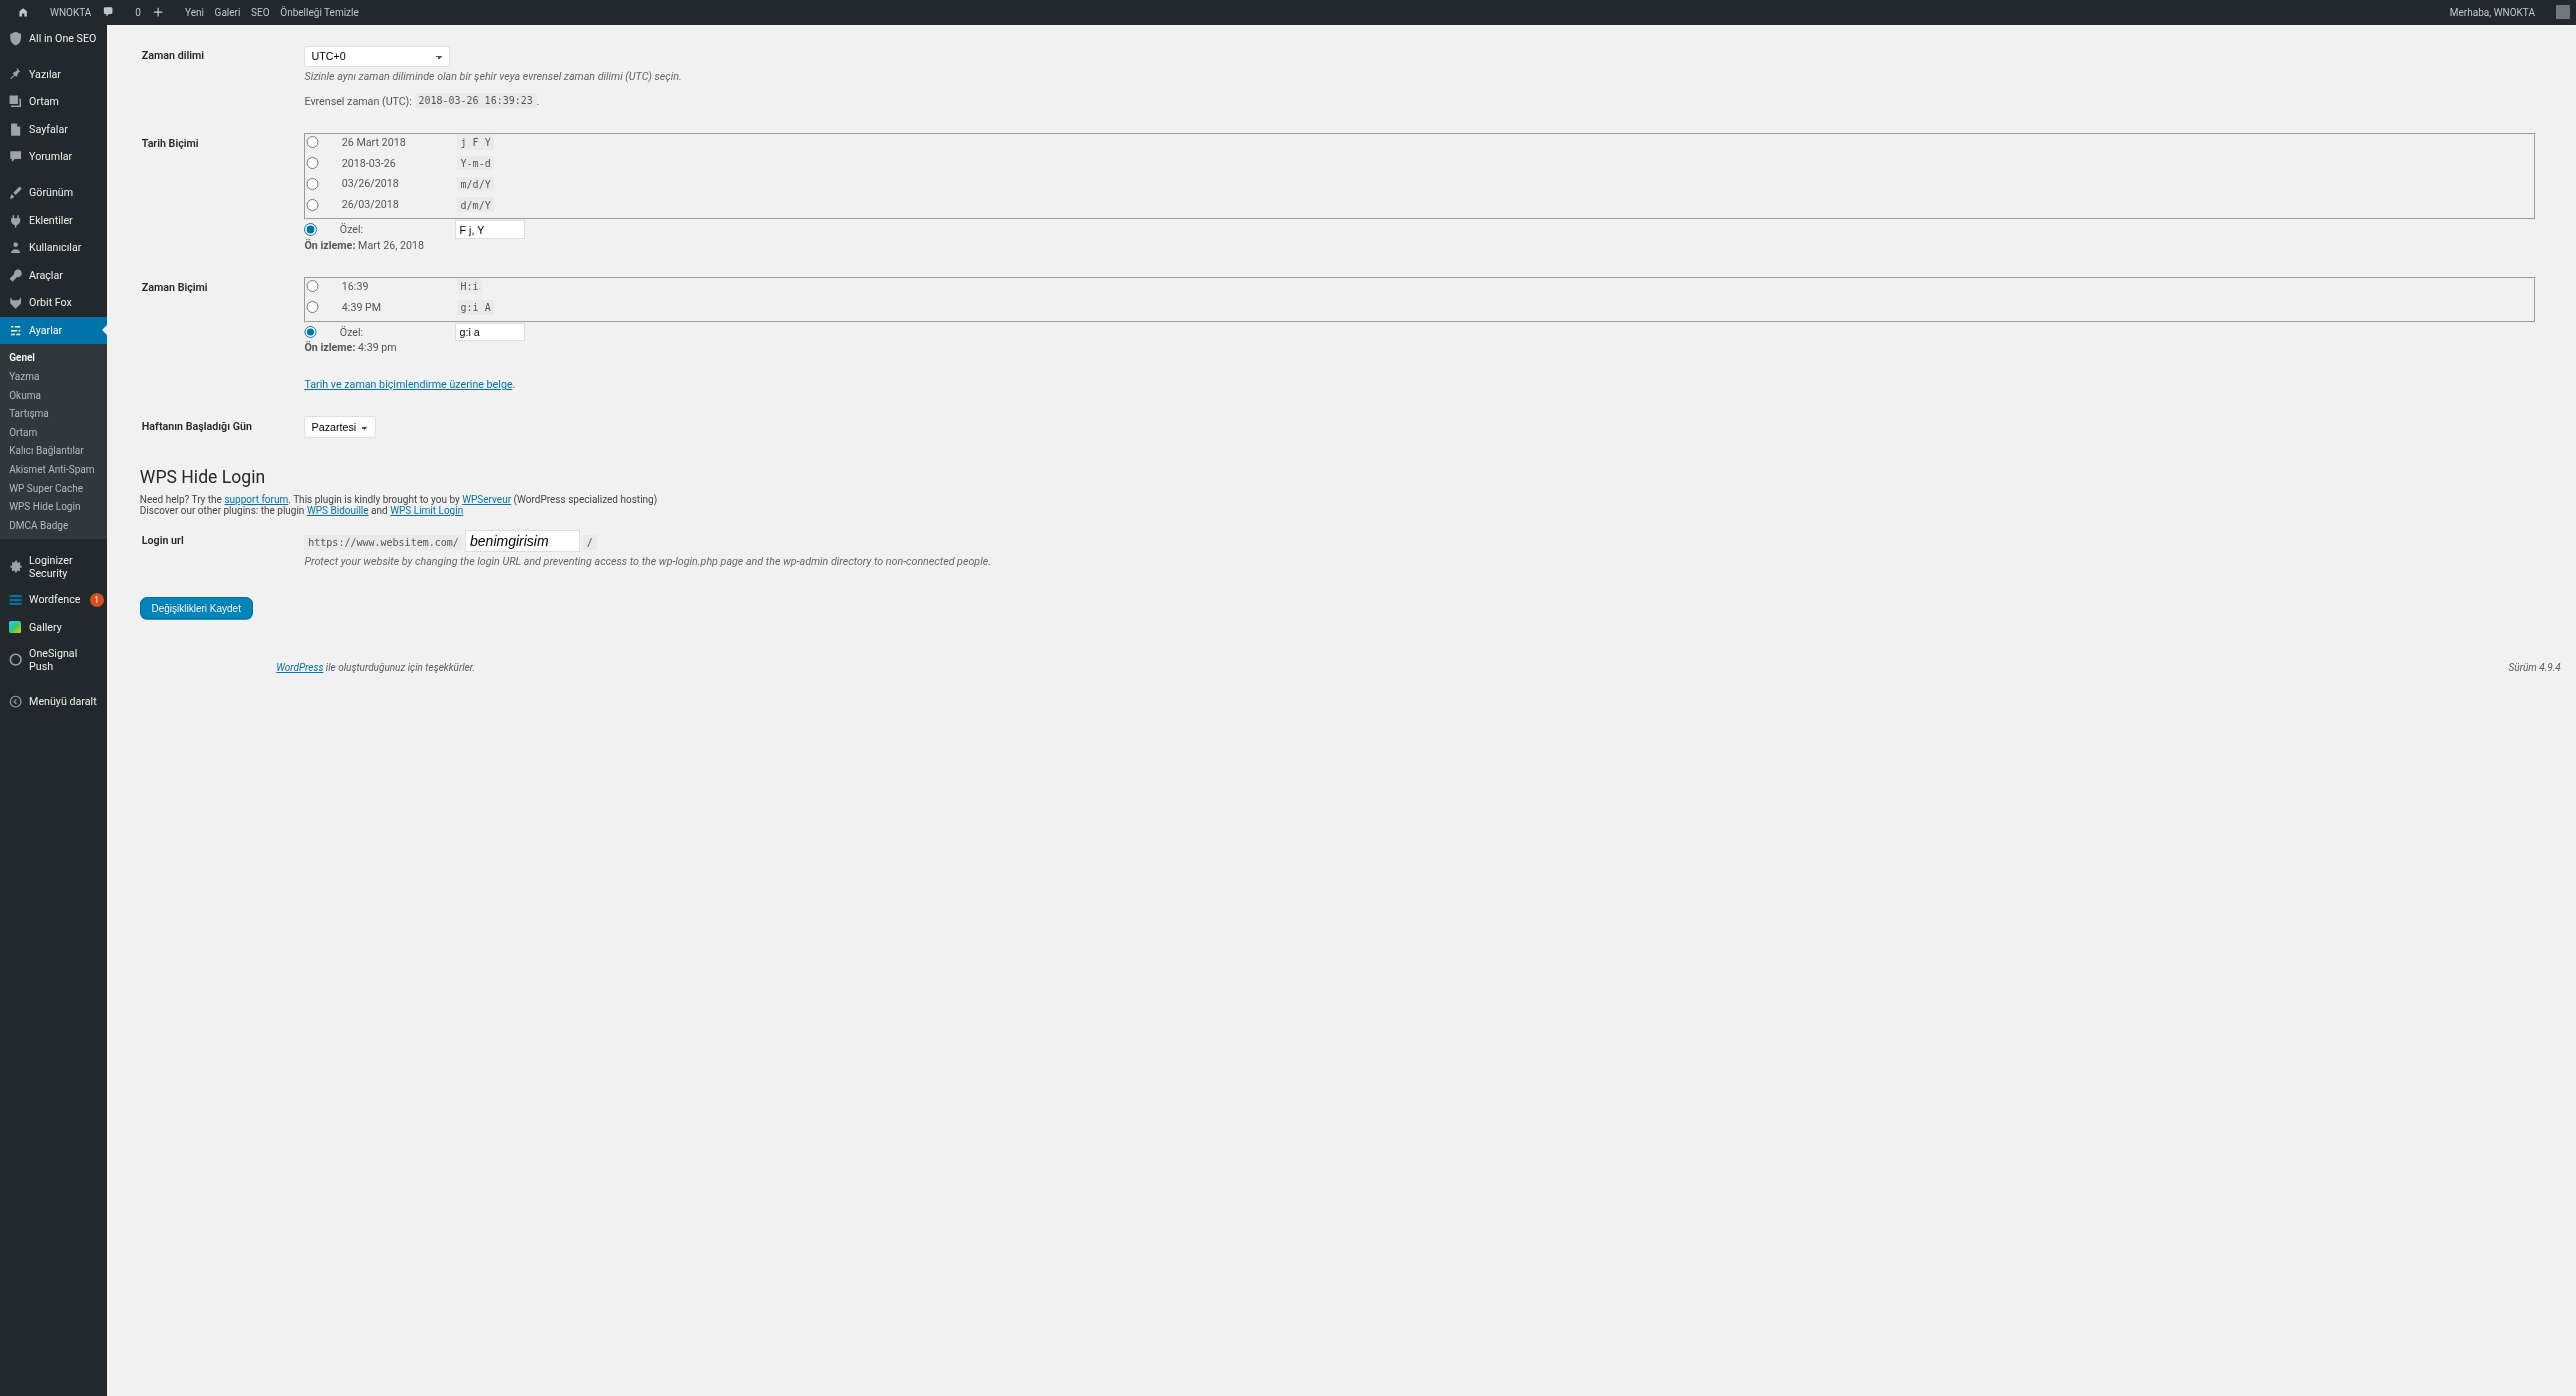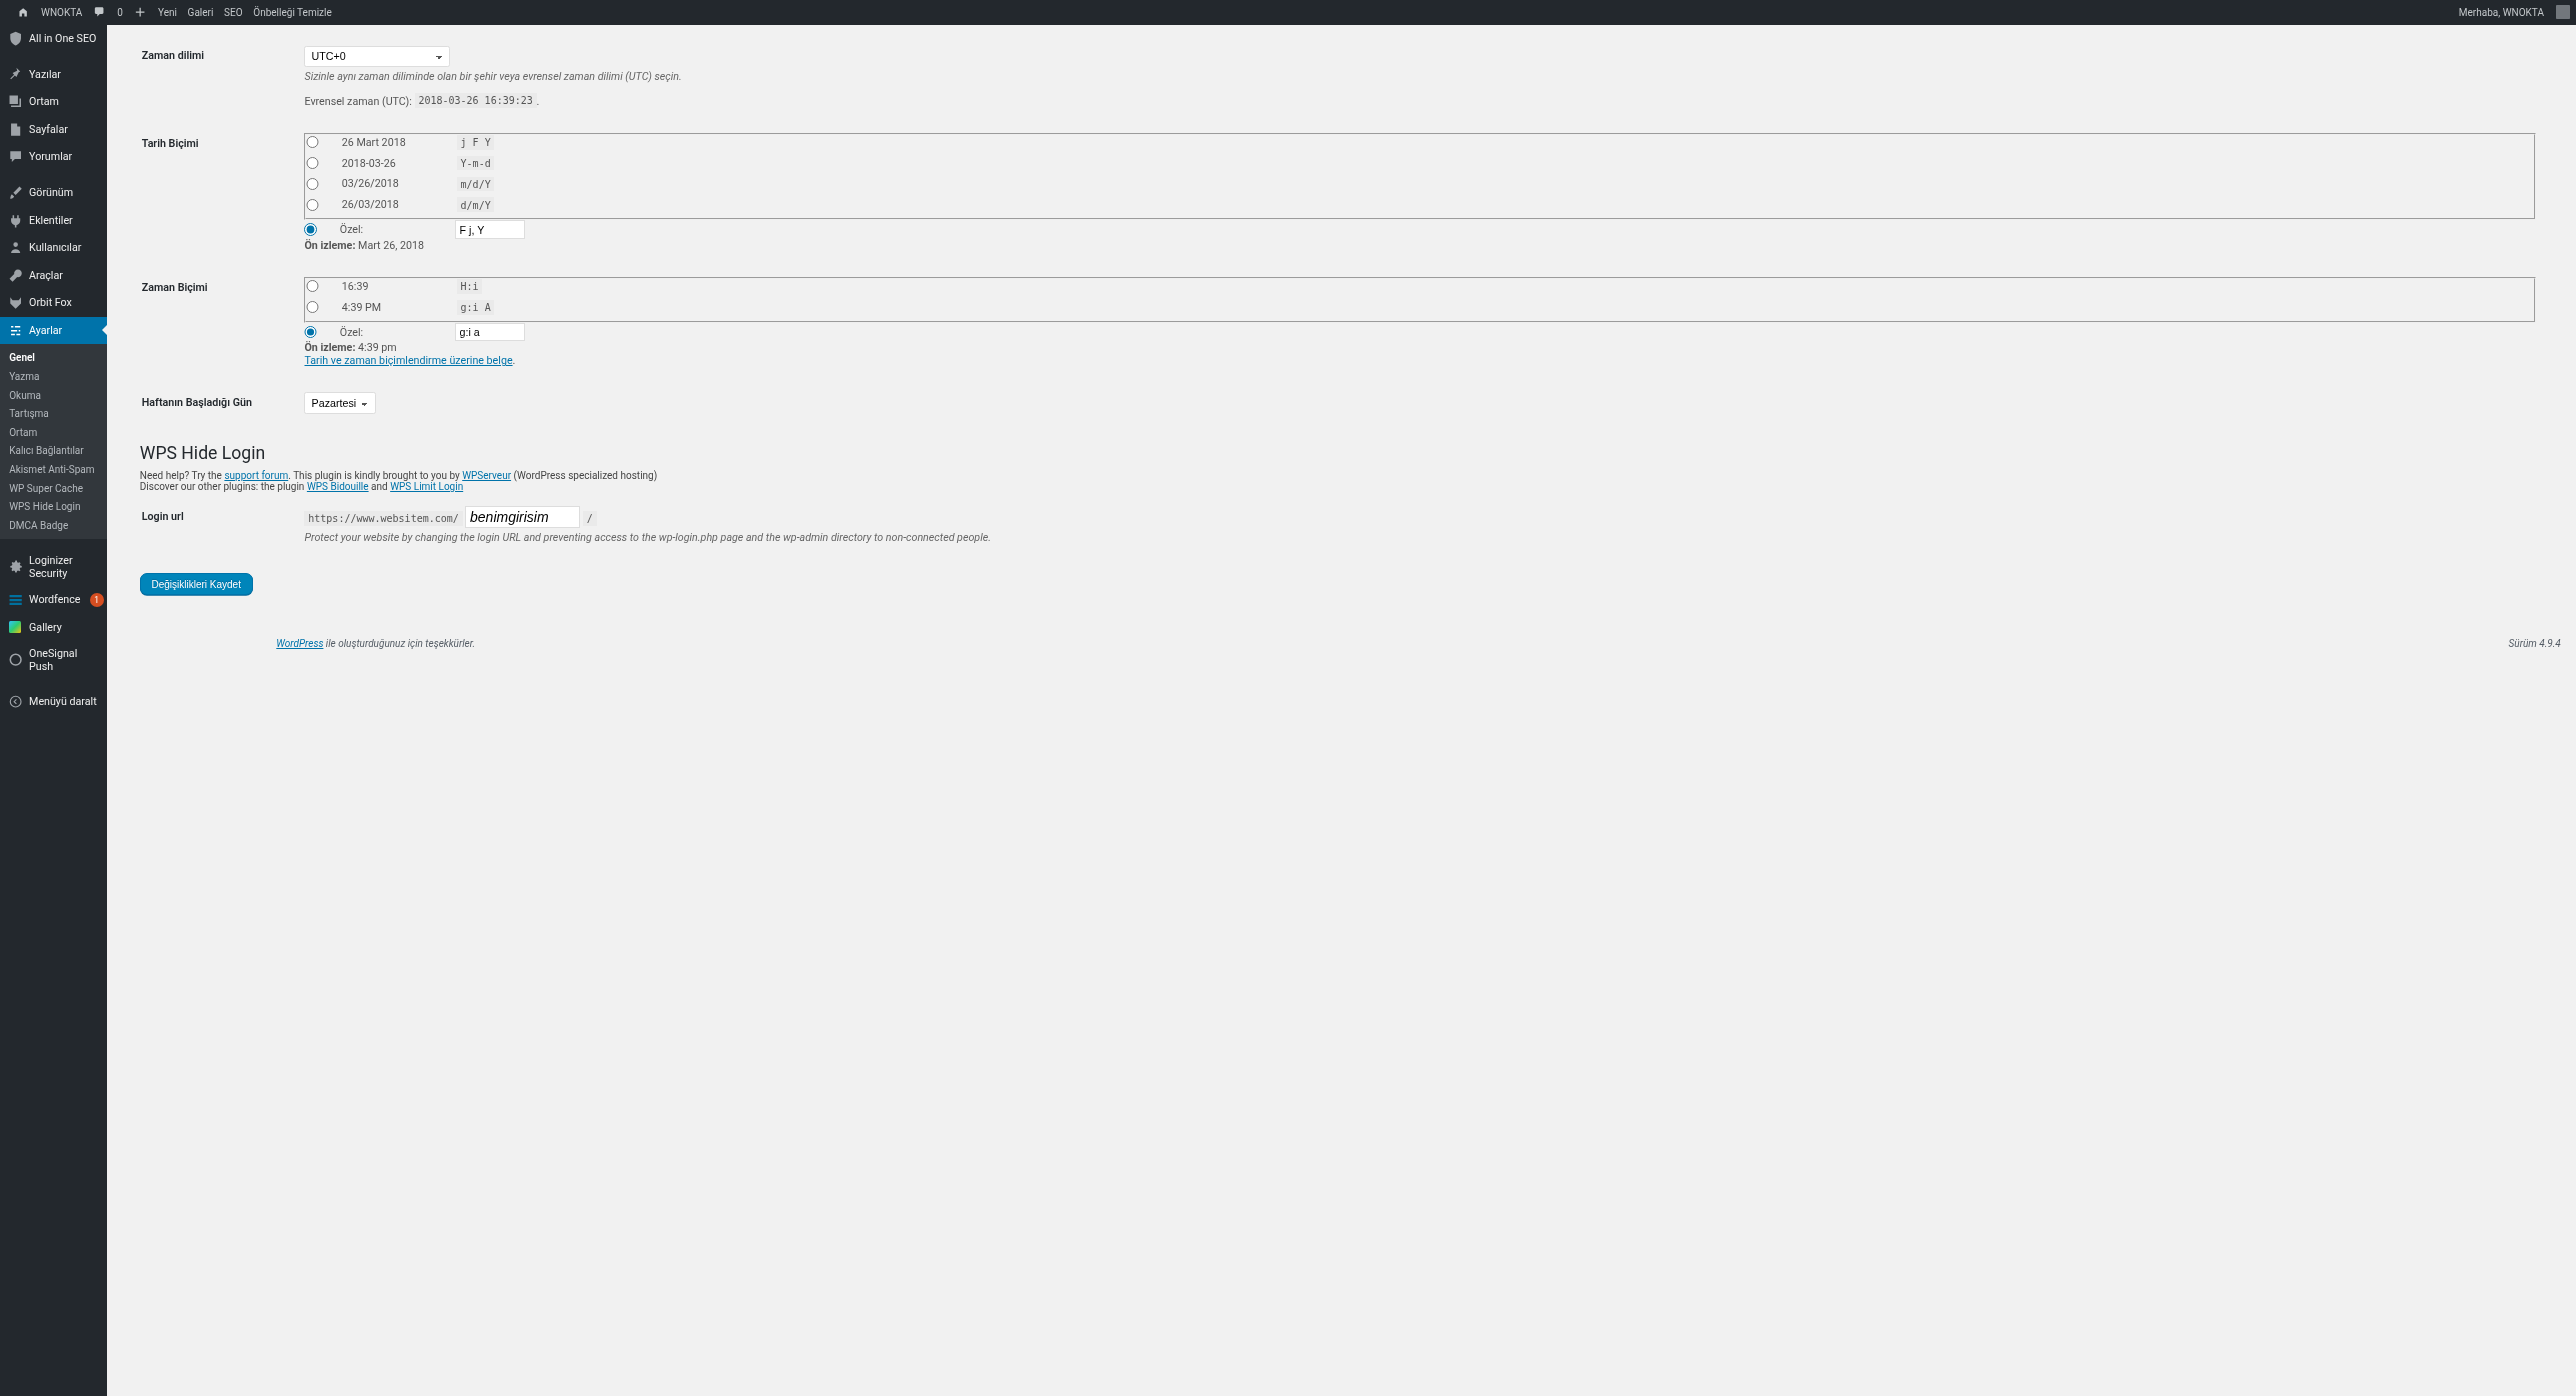--- a/index.html
+++ b/index.html
@@ -1,19 +1,19 @@
 <!DOCTYPE html>
 <html style="font-size:12.3px"><head>
 <meta charset="utf-8">
 <style>
 * { margin:0; padding:0; box-sizing:border-box; }
 body { font-family:-apple-system,BlinkMacSystemFont,"Segoe UI",Roboto,sans-serif; font-size:10px; color:#444; background:#f1f1f1; }
 #wpadminbar { position:fixed; top:0; left:0; right:0; height:24.5px; background:#23282d; color:#eee; display:flex; align-items:center; padding:0 6.1px; font-size:10px; z-index:100; justify-content:space-between; }
 #wpadminbar .ab-left, #wpadminbar .ab-right { display:flex; align-items:center; gap:10.7px; }
-#wpadminbar .ab-item { color:#c3c7ca; display:flex; align-items:center; gap:12px; cursor:pointer; }
+#wpadminbar .ab-item { color:#c3c7ca; display:flex; align-items:center; gap:21px; cursor:pointer; }
 #adminmenu { position:fixed; top:24.5px; left:0; bottom:0; width:107px; background:#23282d; overflow-y:auto; }
 .menu-top { display:flex; align-items:center; gap:6.1px; padding:6.1px 7.7px; color:#eee; cursor:pointer; font-size:10.7px; }
 .menu-top.current { background:#0073aa; color:#fff; position:relative; }
 .menu-top.current::after { content:""; position:absolute; right:-0.8px; top:50%; margin-top:-6.1px; border:6.1px solid transparent; border-right-color:#f1f1f1; }
 .menu-icon { width:15.3px; height:15.3px; display:flex; align-items:center; justify-content:center; }
 .menu-icon svg { width:15.3px; height:15.3px; fill:rgba(240,245,250,.6); }
 .menu-top.current .menu-icon svg { fill:#fff; }
 .menu-sep { border-top:0.8px solid transparent; margin:3.8px 0; }
 .submenu { background:#32373c; padding:4.6px 0; }
 .submenu-item { padding:3.8px 9.2px; color:#b4b9be; font-size:10px; cursor:pointer; }
@@ -287,21 +287,21 @@
                   <span class="fmt-text">4:39 PM</span>
                   <code>g:i A</code>
                 </label>
               </fieldset>
           <label class="fmt-row">
                 <input type="radio" name="tf" checked="" style="">
                 <span class="fmt-text">Özel:</span>
                 <input type="text" class="small-text" value="g:i a" style="">
               </label>
           <p><strong>Ön izleme:</strong><span> 4:39 pm</span></p>
-          <p style="margin-top:0"><a>Tarih ve zaman biçimlendirme üzerine belge</a><span>.</span></p>
+          <p style="margin-top:24px"><a>Tarih ve zaman biçimlendirme üzerine belge</a><span>.</span></p>
         </td>
       </tr>
       <tr>
         <th>Haftanın Başladığı Gün</th>
         <td><select><option>Pazartesi</option></select></td>
       </tr>
     </tbody>
       </table>
 
     <h2 class="title">WPS Hide Login</h2>

